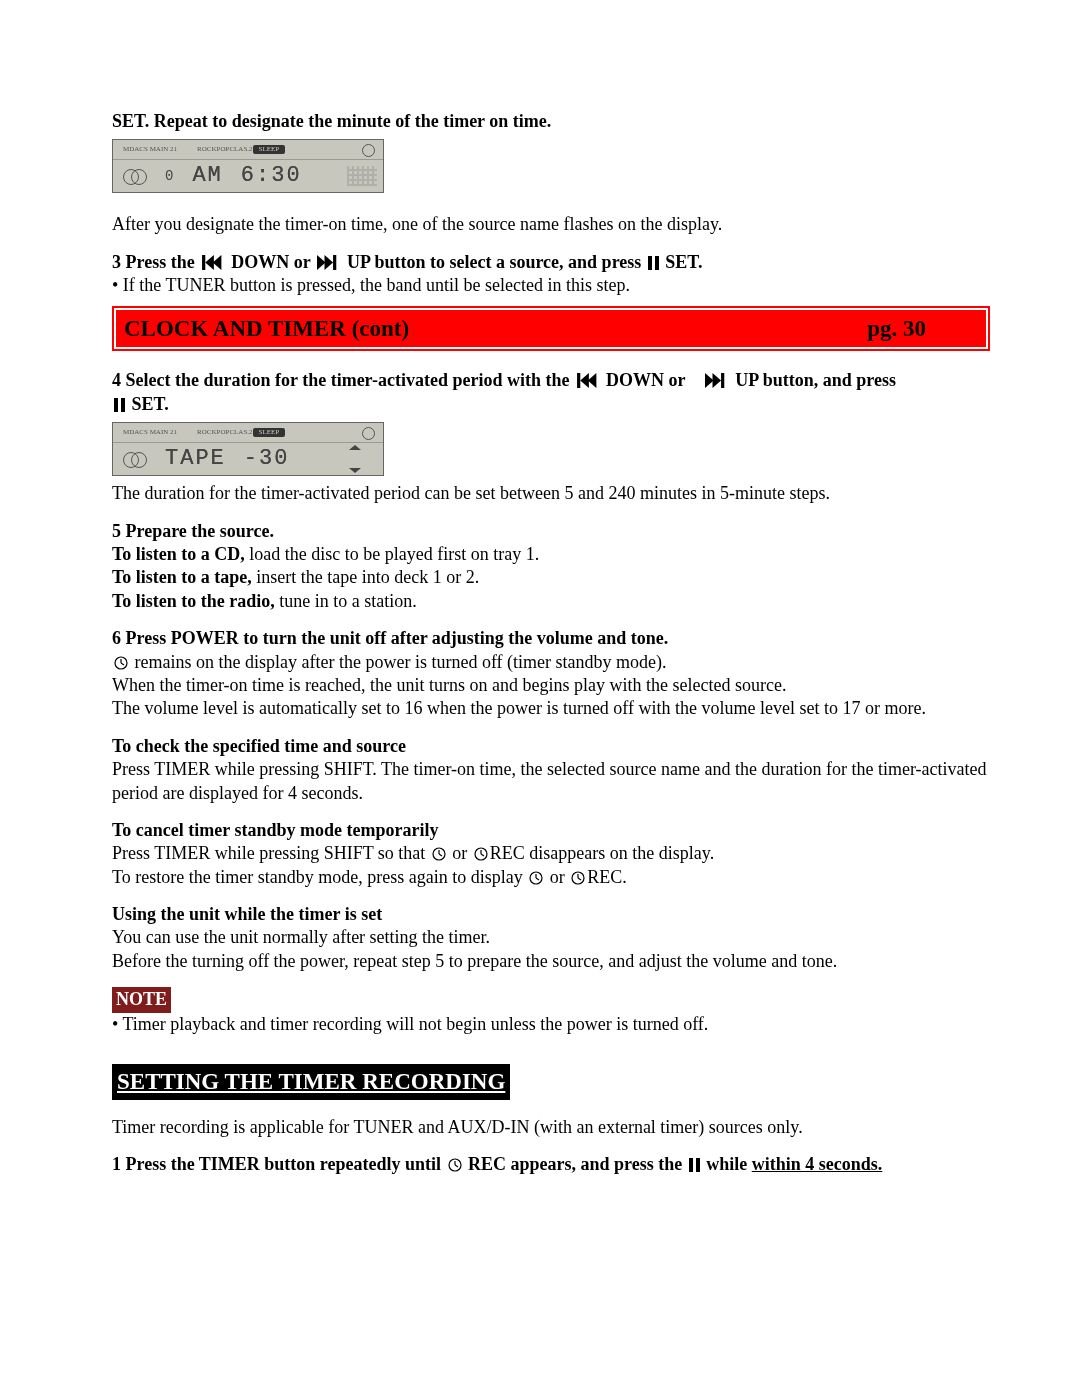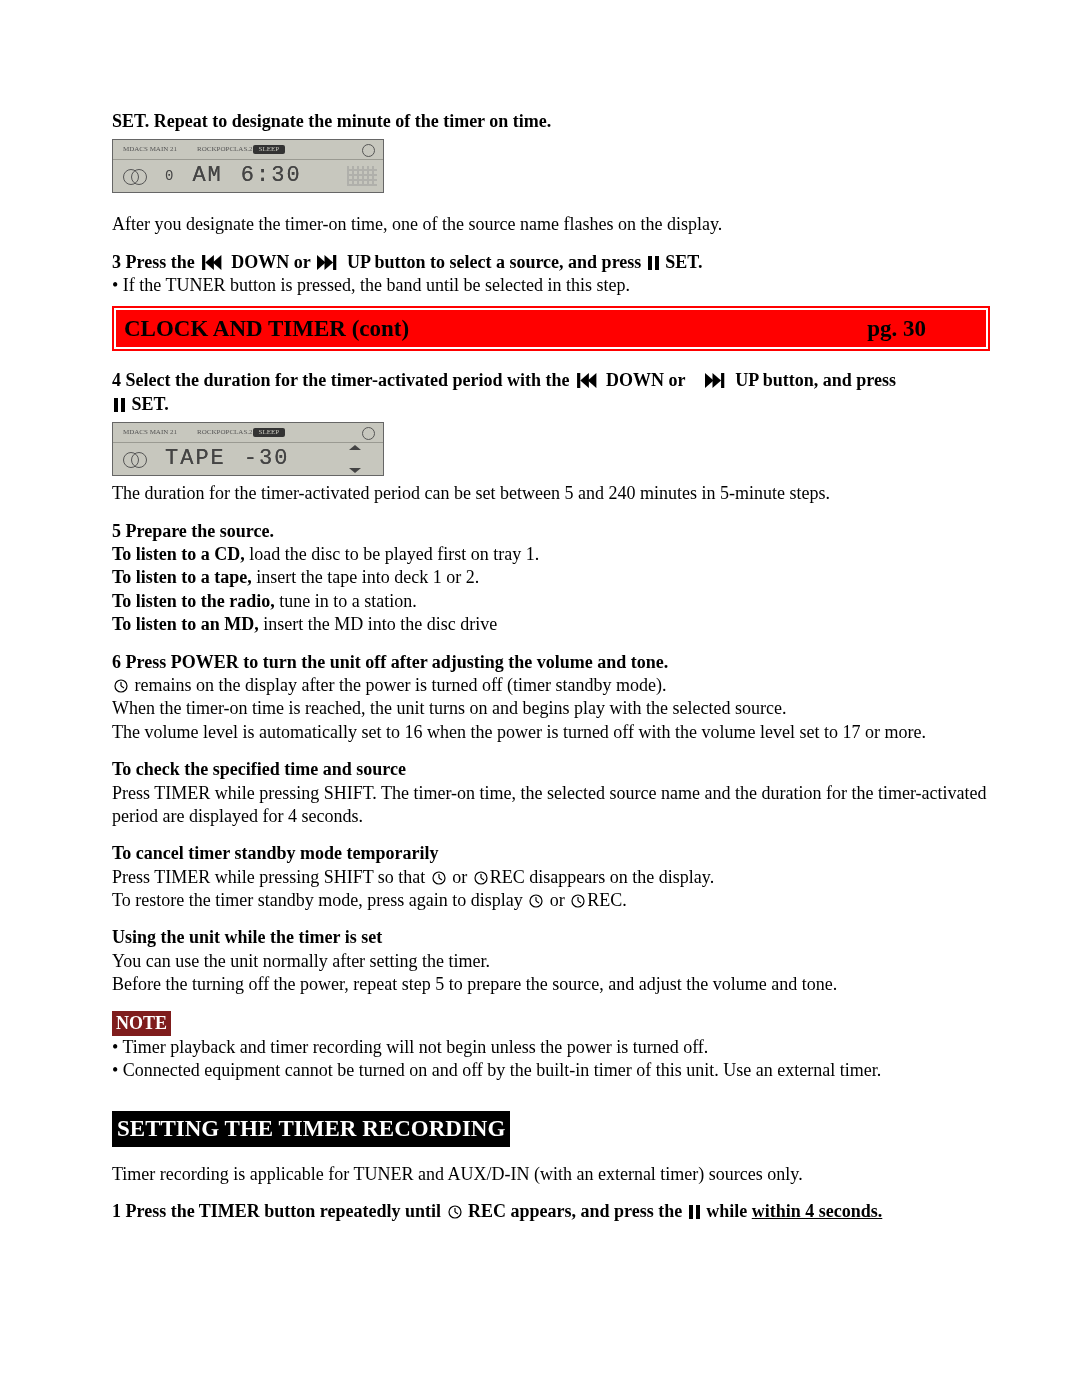--- a/index.html
+++ b/index.html
@@ -54,20 +54,21 @@
     background: #000;
     border: 1px solid #000;
     padding: 2px 4px;
     margin-top: 28px;
     margin-bottom: 16px;
   }
   .sub-box-text {
     color: #fff;
     font-weight: bold;
     font-size: 23px;
+    text-decoration: underline;
   }
 
   
   .ico {
     display: inline-flex;
     vertical-align: -2px;
     padding: 0 2px;
     line-height: 0;
   }
   .ico svg { height: 14px; width: auto; }
@@ -314,21 +315,20 @@
     </div>
   </div>
   <p>The duration for the timer-activated period can be set between 5 and 240 minutes in 5-minute steps.</p>
 
   
   <div class="sp-md"></div>
   <p class="bold">5  Prepare the source.</p>
   <p><span class="bold">To listen to a CD,</span><span> load the disc to be played first on tray 1.</span></p>
   <p><span class="bold">To listen to a tape,</span><span> insert the tape into deck 1 or 2.</span></p>
   <p><span class="bold">To listen to the radio,</span><span> tune in to a station.</span></p>
-  <p><span class="bold">To listen to an MD,</span><span> insert the MD into the disc drive</span></p>
 
   
   <div class="sp-md"></div>
   <p class="bold">6  Press POWER to turn the unit off after adjusting the volume and tone.</p>
   <p>
     <span class="ico">
         <svg viewBox="0 0 14 14">
           <use href="#svg-clock"></use>
         </svg>
       </span><span> remains on the display after the power is turned off (timer standby mode).</span>
@@ -370,21 +370,20 @@
   
   <div class="sp-md"></div>
   <p class="bold">Using the unit while the timer is set</p>
   <p>You can use the unit normally after setting the timer.</p>
   <p>Before the turning off the power, repeat step 5 to prepare the source, and adjust the volume and tone.</p>
 
   
   <div class="sp-md"></div>
   <p><span class="note-label">NOTE</span></p>
   <p>• Timer playback and timer recording will not begin unless the power is turned off.</p>
-  <p>• Connected equipment cannot be turned on and off by the built-in timer of this unit.  Use an external timer.</p>
 
   
   <div class="sub-box">
     <span class="sub-box-text">SETTING THE TIMER RECORDING</span>
   </div>
 
   <p>Timer recording is applicable for TUNER and AUX/D-IN (with an external timer) sources only.</p>
 
   <div class="sp-md"></div>
   <p class="bold">

